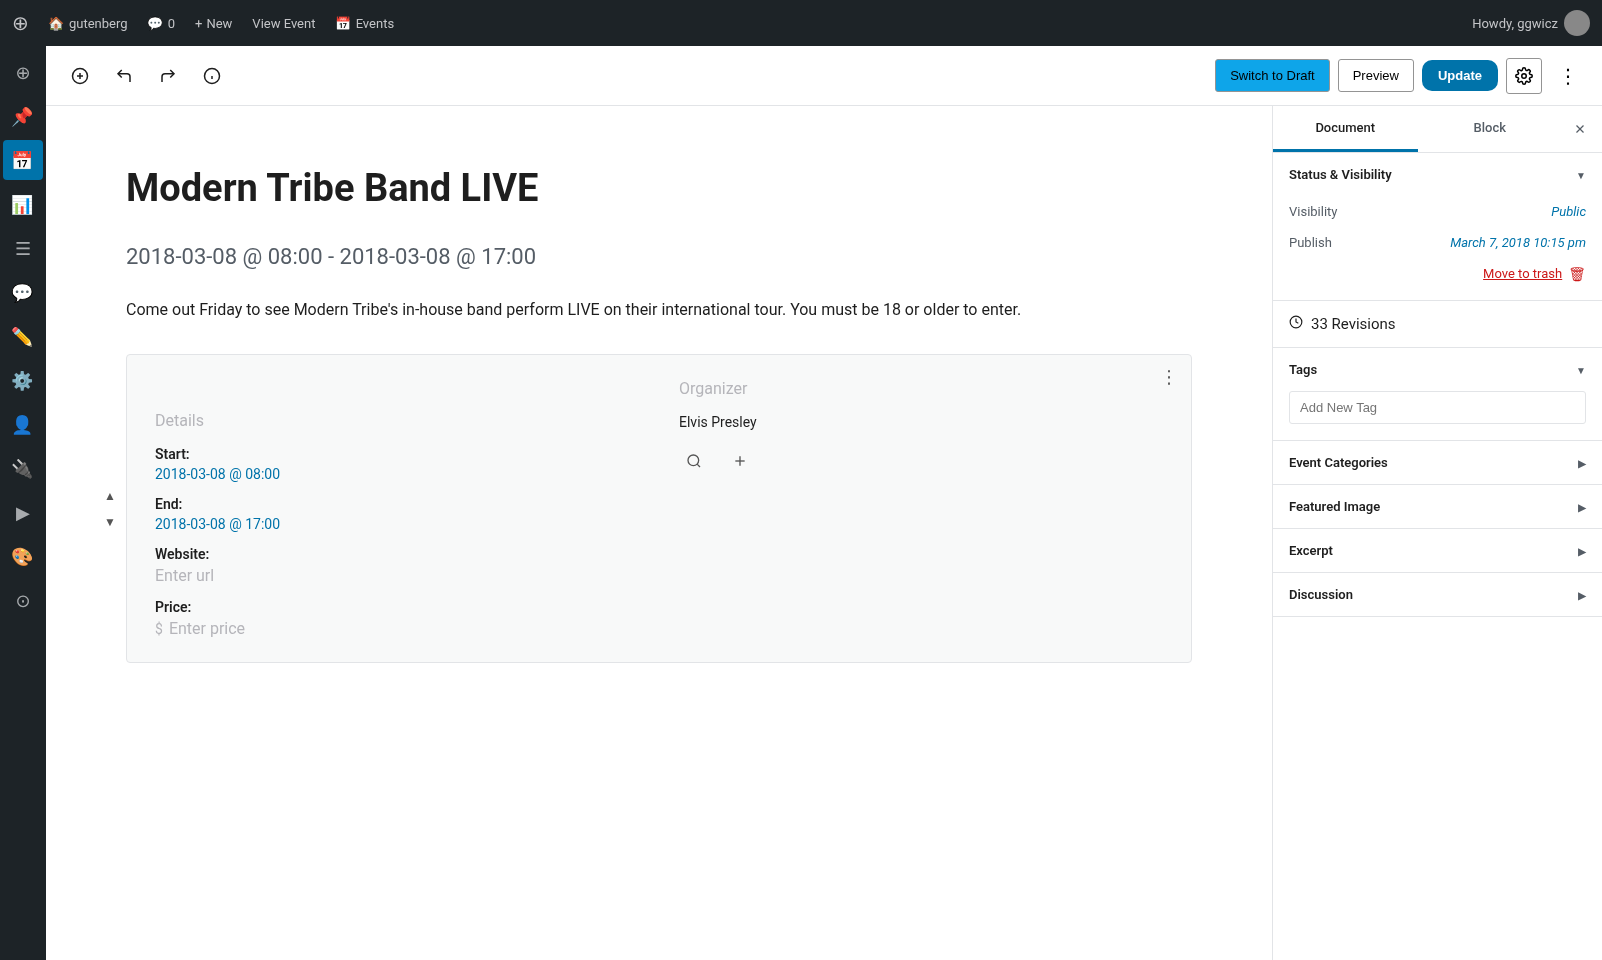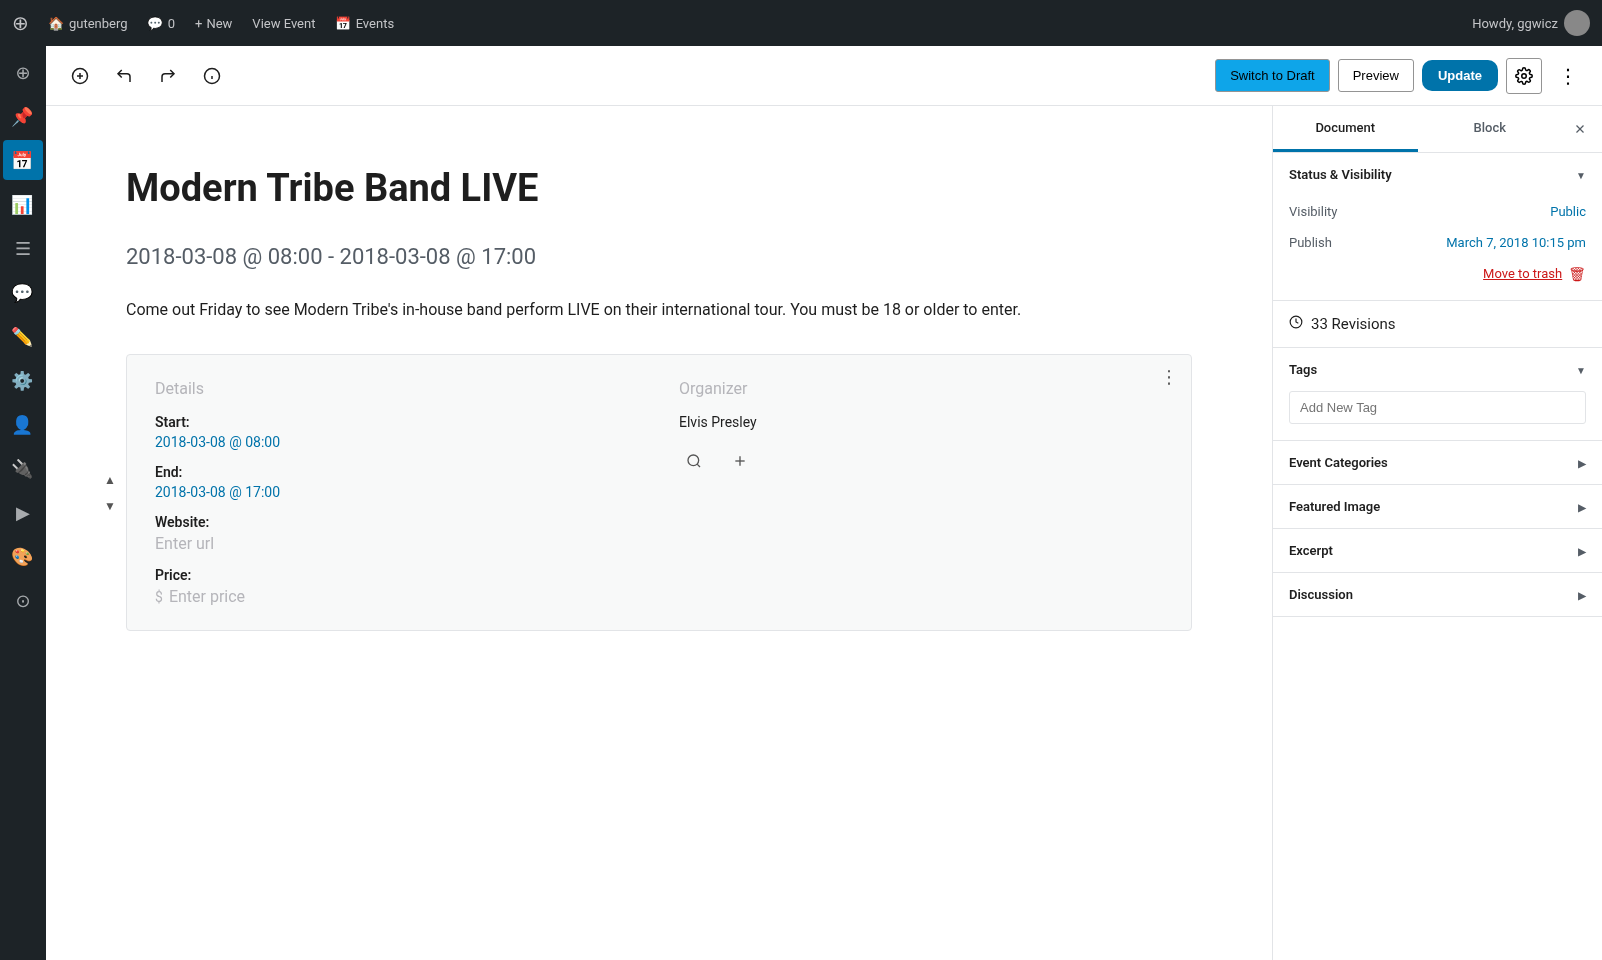--- a/index.html
+++ b/index.html
@@ -195,21 +195,21 @@
     .block-more-btn {
       position: absolute;
       right: 8px; top: 8px;
       width: 28px; height: 28px;
       border: none; background: transparent;
       cursor: pointer;
       display: flex; align-items: center; justify-content: center;
       font-size: 18px; color: #555;
       border-radius: 4px;
     }
-    .details-col { flex: 1; }
+    .details-col { flex: 1; margin-top: 32px; }
     .organizer-col { flex: 1; }
     .col-header {
       font-size: 16px;
       color: #b5b5ba;
       margin-bottom: 16px;
       font-weight: 400;
     }
     .detail-label {
       font-size: 14px;
       font-weight: 600;
@@ -297,21 +297,21 @@
 
     
     .status-row {
       display: flex;
       align-items: center;
       justify-content: space-between;
       padding: 8px 0;
       font-size: 13px;
     }
     .status-label { color: #555d66; }
-    .status-value { color: #0073aa; cursor: pointer; font-size: 13px; }
+    .status-value { color: #0073aa; cursor: pointer; font-size: 13px; font-style: italic; }
 
     .trash-row {
       display: flex;
       justify-content: flex-end;
       padding: 8px 0 2px;
       gap: 6px;
     }
     .trash-link {
       color: #cc1818;
       text-decoration: underline;

